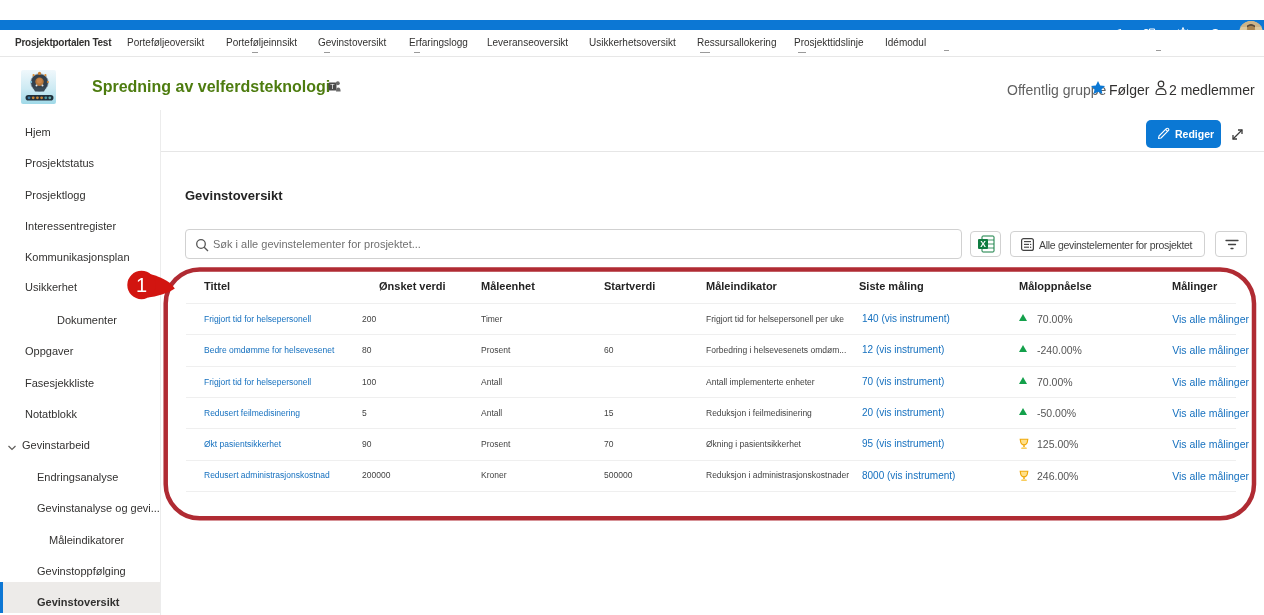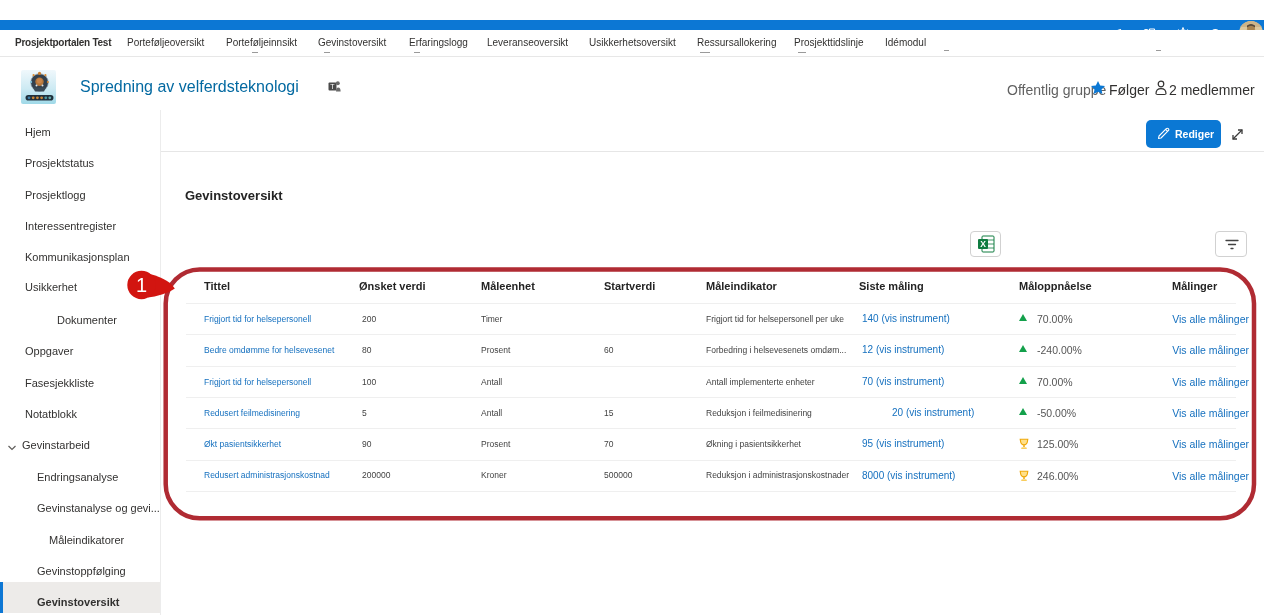--- a/index.html
+++ b/index.html
@@ -17,21 +17,21 @@
 
 
 #navrow { position:absolute; left:0; top:30px; width:1264px; height:27px; background:#fff; border-bottom:1px solid #e7e7e7; }
 .nav { position:absolute; top:37px; font-size:10px; color:#323130; white-space:nowrap; }
 .navdash { position:absolute; height:1px; background:#9a9a9a; }
 
 
 #siteheader { position:absolute; left:0; top:57px; width:1264px; height:53px; background:#fff; }
 #logo { position:absolute; left:21px; top:70px; width:35px; height:34px; border-radius:2px;
   background:linear-gradient(180deg,#f0f8fc 0%,#cdeaf3 55%,#9fd9e8 100%); overflow:hidden;}
-#sitetitle { position:absolute; left:80px; top:78px; font-size:16px; font-weight:normal; color:#0369a1; }
+#sitetitle { position:absolute; left:92px; top:78px; font-size:16px; font-weight:bold; color:#4d7c0f; }
 .hinfo { position:absolute; top:82px; font-size:14px; color:#323130; }
 
 
 #sidebar { position:absolute; left:0; top:110px; width:161px; height:505px; background:#fff; border-right:1px solid #ececec; }
 .sn { position:absolute; left:25px; font-size:11px; color:#323130; white-space:nowrap; }
 .sn2 { left:37px; }
 #selrow { position:absolute; left:0; top:582px; width:160px; height:31px; background:#edebe9; }
 #selbar { position:absolute; left:0; top:582px; width:3px; height:31px; background:#0d77d4; }
 
 
@@ -203,43 +203,61 @@
       </svg>
     <span>Rediger</span>
   </div>
   <svg class="abs" style="left:1231px;top:128px" width="13" height="13" viewBox="0 0 13 13" fill="none" stroke="#3b3b3b" stroke-width="1.3">
       <path d="M2 11 L11 2"></path>
       <path d="M7 2 L11 2 L11 6"></path>
       <path d="M2 7 L2 11 L6 11"></path>
     </svg>
 
   <div id="wptitle">Gevinstoversikt</div>
+  <div id="wpsearch">
+    <svg class="abs" style="left:9px;top:8px" width="14" height="14" viewBox="0 0 14 14">
+        <circle cx="6" cy="6" r="4.3" fill="none" stroke="#565656" stroke-width="1.3"></circle>
+        <line x1="9.2" y1="9.2" x2="13" y2="13" stroke="#565656" stroke-width="1.3"></line>
+      </svg>
+    <div class="ph">Søk i alle gevinstelementer for prosjektet...</div>
+  </div>
 
   <div class="tbtn" style="left:970px;width:31px;">
     <svg class="abs" style="left:6px;top:3px" width="18" height="18" viewBox="0 0 18 18">
       <rect x="5" y="1" width="12" height="16" rx="1" fill="#fff" stroke="#107c41" stroke-width="1"></rect>
       <line x1="8" y1="5" x2="17" y2="5" stroke="#107c41" stroke-width="0.8"></line>
       <line x1="8" y1="9" x2="17" y2="9" stroke="#107c41" stroke-width="0.8"></line>
       <line x1="8" y1="13" x2="17" y2="13" stroke="#107c41" stroke-width="0.8"></line>
       <rect x="1" y="4" width="10" height="10" rx="1" fill="#107c41"></rect>
       <text x="6" y="12" font-size="8.5" fill="#fff" font-weight="bold" text-anchor="middle" font-family="Liberation Sans">X</text>
     </svg>
   </div>
 
+  <div class="tbtn" style="left:1010px;width:195px;">
+    <svg class="abs" style="left:10px;top:6px" width="13" height="13" viewBox="0 0 13 13" fill="none" stroke="#424242">
+        <rect x="0.6" y="0.6" width="11.8" height="11.8" rx="2" stroke-width="1.2"></rect>
+        <line x1="3" y1="3.6" x2="10" y2="3.6" stroke-width="1.1"></line>
+        <line x1="3" y1="6.4" x2="8" y2="6.4" stroke-width="1.1"></line>
+        <line x1="3" y1="9.2" x2="8" y2="9.2" stroke-width="1.1"></line>
+        <circle cx="9.6" cy="6.4" r="0.7" fill="#424242" stroke="none"></circle>
+        <circle cx="9.6" cy="9.2" r="0.7" fill="#424242" stroke="none"></circle>
+      </svg>
+    <div class="abs" style="left:28px;top:7px;font-size:10.5px;letter-spacing:-0.3px;color:#424242;white-space:nowrap;">Alle gevinstelementer for prosjektet</div>
+  </div>
 
   <div class="tbtn" style="left:1215px;width:32px;">
     <svg class="abs" style="left:9px;top:7px" width="14" height="11" viewBox="0 0 14 11" stroke="#424242" stroke-width="1.3" stroke-linecap="round">
         <line x1="1" y1="1.5" x2="13" y2="1.5"></line>
         <line x1="3.5" y1="5.5" x2="10.5" y2="5.5"></line>
         <line x1="6" y1="9.5" x2="8" y2="9.5"></line>
       </svg>
   </div>
 
   <div class="th" style="left:204px;top:280px;">Tittel</div>
-  <div class="th" style="left:359px;top:280px;">Ønsket verdi</div>
+  <div class="th" style="left:379px;top:280px;">Ønsket verdi</div>
   <div class="th" style="left:481px;top:280px;">Måleenhet</div>
   <div class="th" style="left:604px;top:280px;">Startverdi</div>
   <div class="th" style="left:706px;top:280px;">Måleindikator</div>
   <div class="th" style="left:859px;top:280px;">Siste måling</div>
   <div class="th" style="left:1019px;top:280px;">Måloppnåelse</div>
   <div class="th" style="left:1172px;top:280px;">Målinger</div>
   <div class="sep" style="top:303px;"></div>
 
   <div class="td tlink" style="left:204px;top:314px;">Frigjort tid for helsepersonell</div>
   <div class="td" style="left:362px;top:314px;">200</div>
@@ -270,21 +288,21 @@
   <div class="tri" style="left:1019px;top:377px;"></div>
   <div class="pct" style="left:1037px;top:376px;">70.00%</div>
   <div class="visml" style="top:376px;">Vis alle målinger</div>
   <div class="sep" style="top:397px;"></div>
 
   <div class="td tlink" style="left:204px;top:408px;">Redusert feilmedisinering</div>
   <div class="td" style="left:362px;top:408px;">5</div>
   <div class="td" style="left:481px;top:408px;">Antall</div>
   <div class="td" style="left:604px;top:408px;">15</div>
   <div class="td" style="left:706px;top:408px;">Reduksjon i feilmedisinering</div>
-  <div class="tdl" style="left:862px;top:407px;margin-left:30px;">20 (vis instrument)</div>
+  <div class="tdl" style="left:862px;top:407px;">20 (vis instrument)</div>
   <div class="tri" style="left:1019px;top:408px;"></div>
   <div class="pct" style="left:1037px;top:407px;">-50.00%</div>
   <div class="visml" style="top:407px;">Vis alle målinger</div>
   <div class="sep" style="top:428.3px;"></div>
 
   <div class="td tlink" style="left:204px;top:439px;">Økt pasientsikkerhet</div>
   <div class="td" style="left:362px;top:439px;">90</div>
   <div class="td" style="left:481px;top:439px;">Prosent</div>
   <div class="td" style="left:604px;top:439px;">70</div>
   <div class="td" style="left:706px;top:439px;">Økning i pasientsikkerhet</div>

